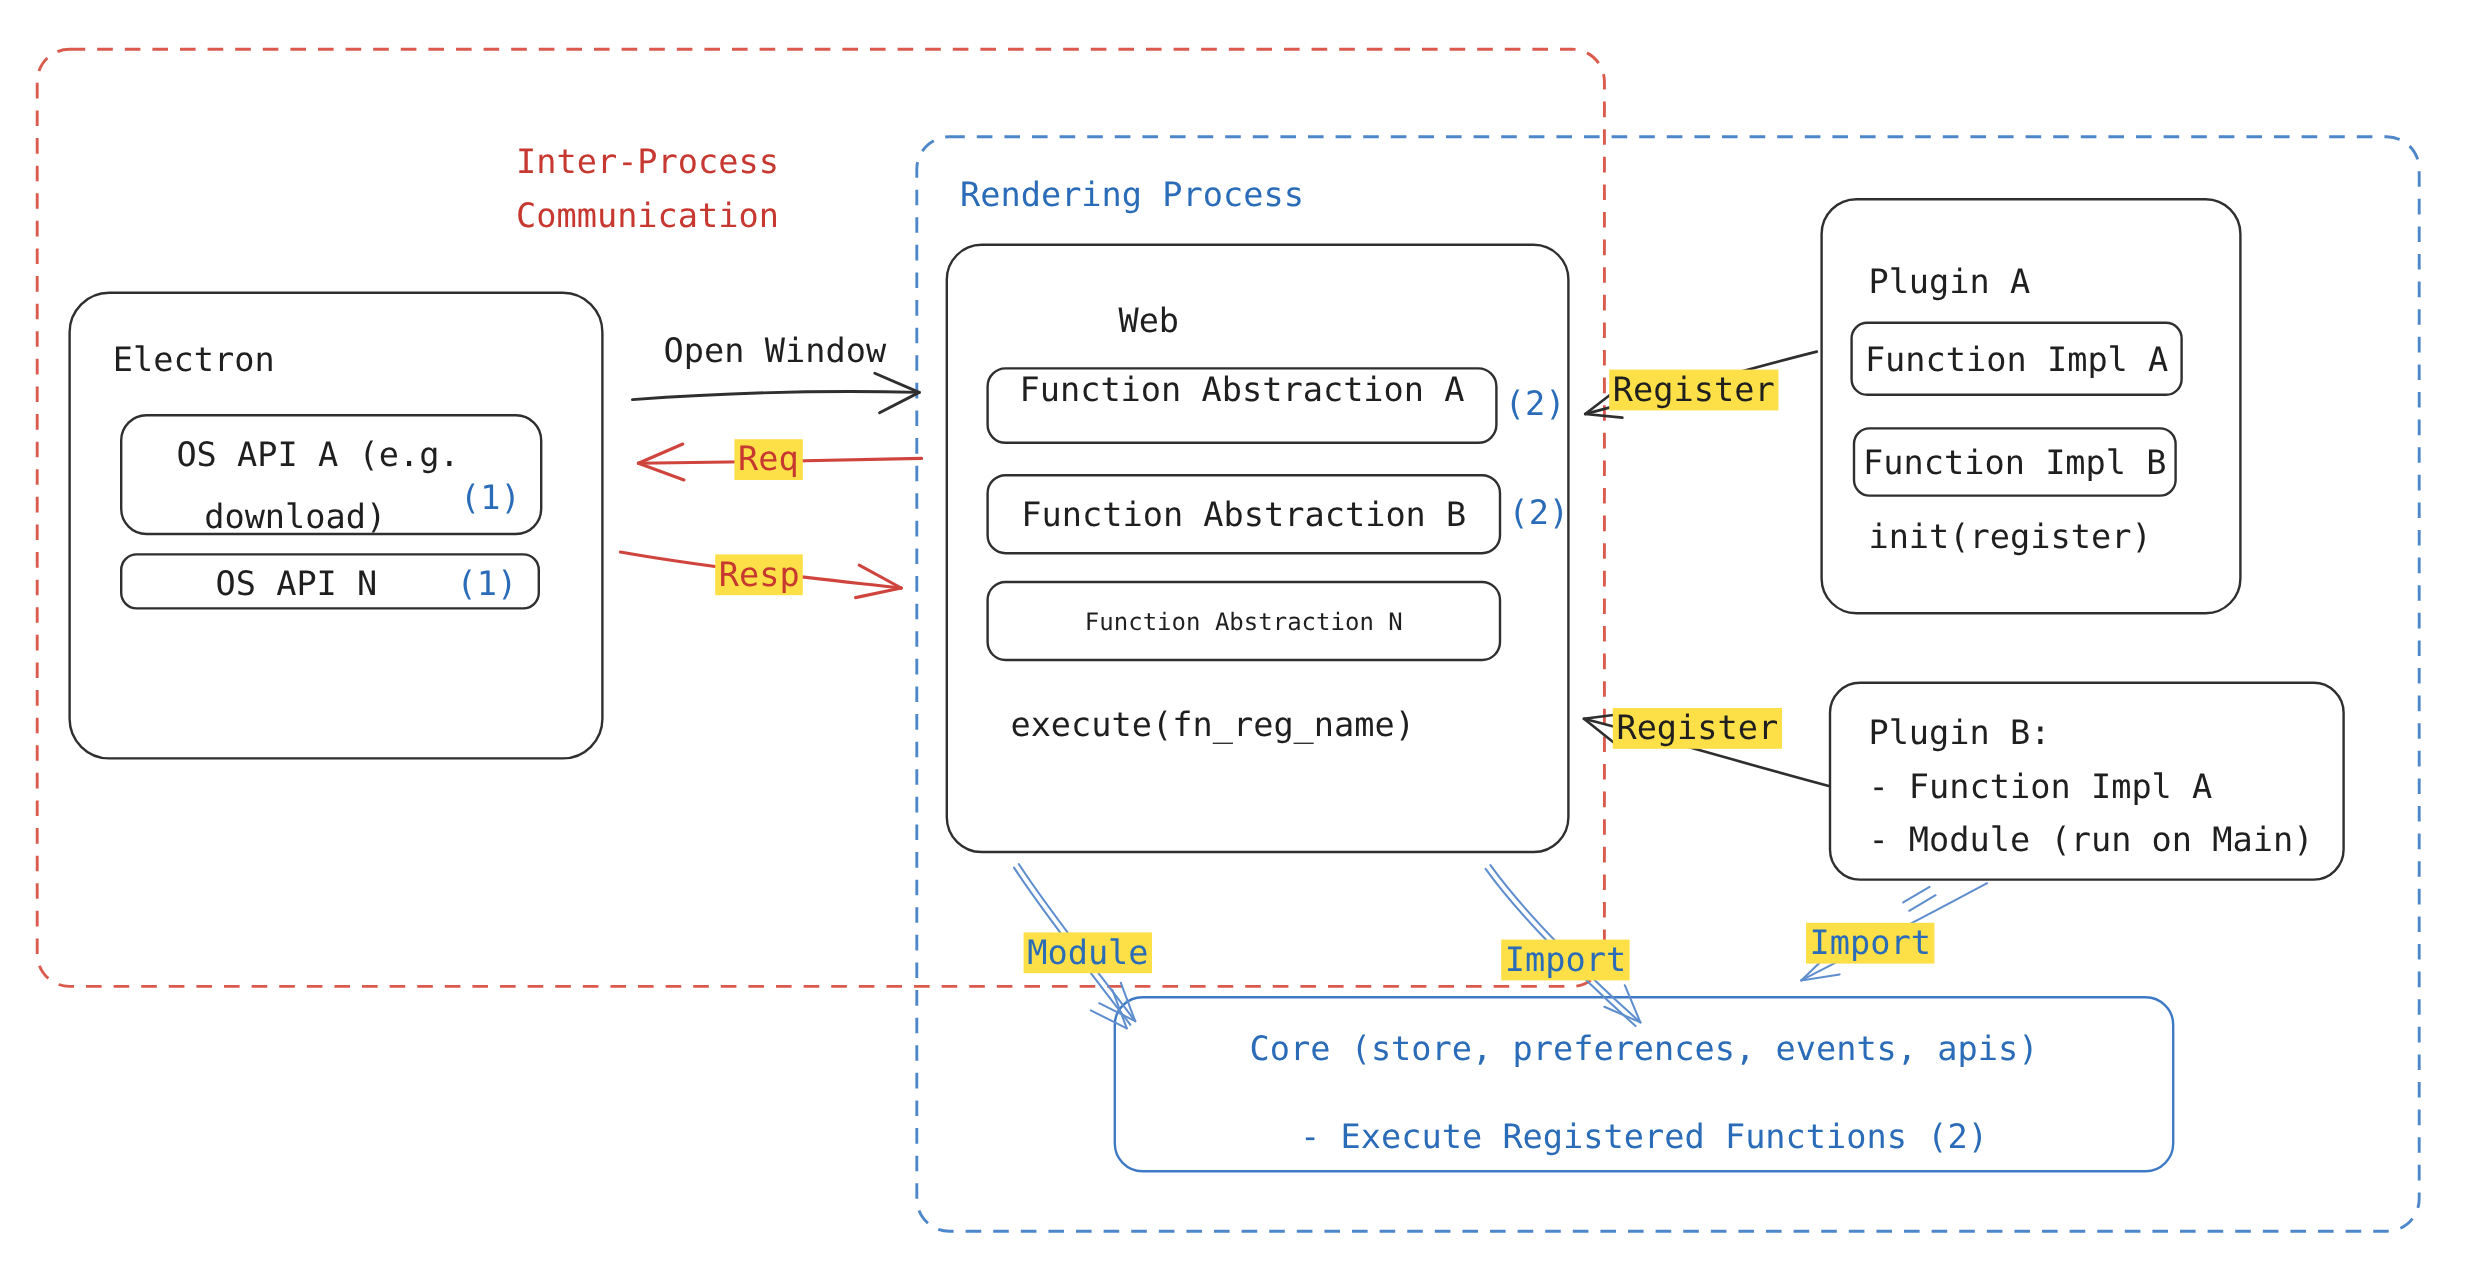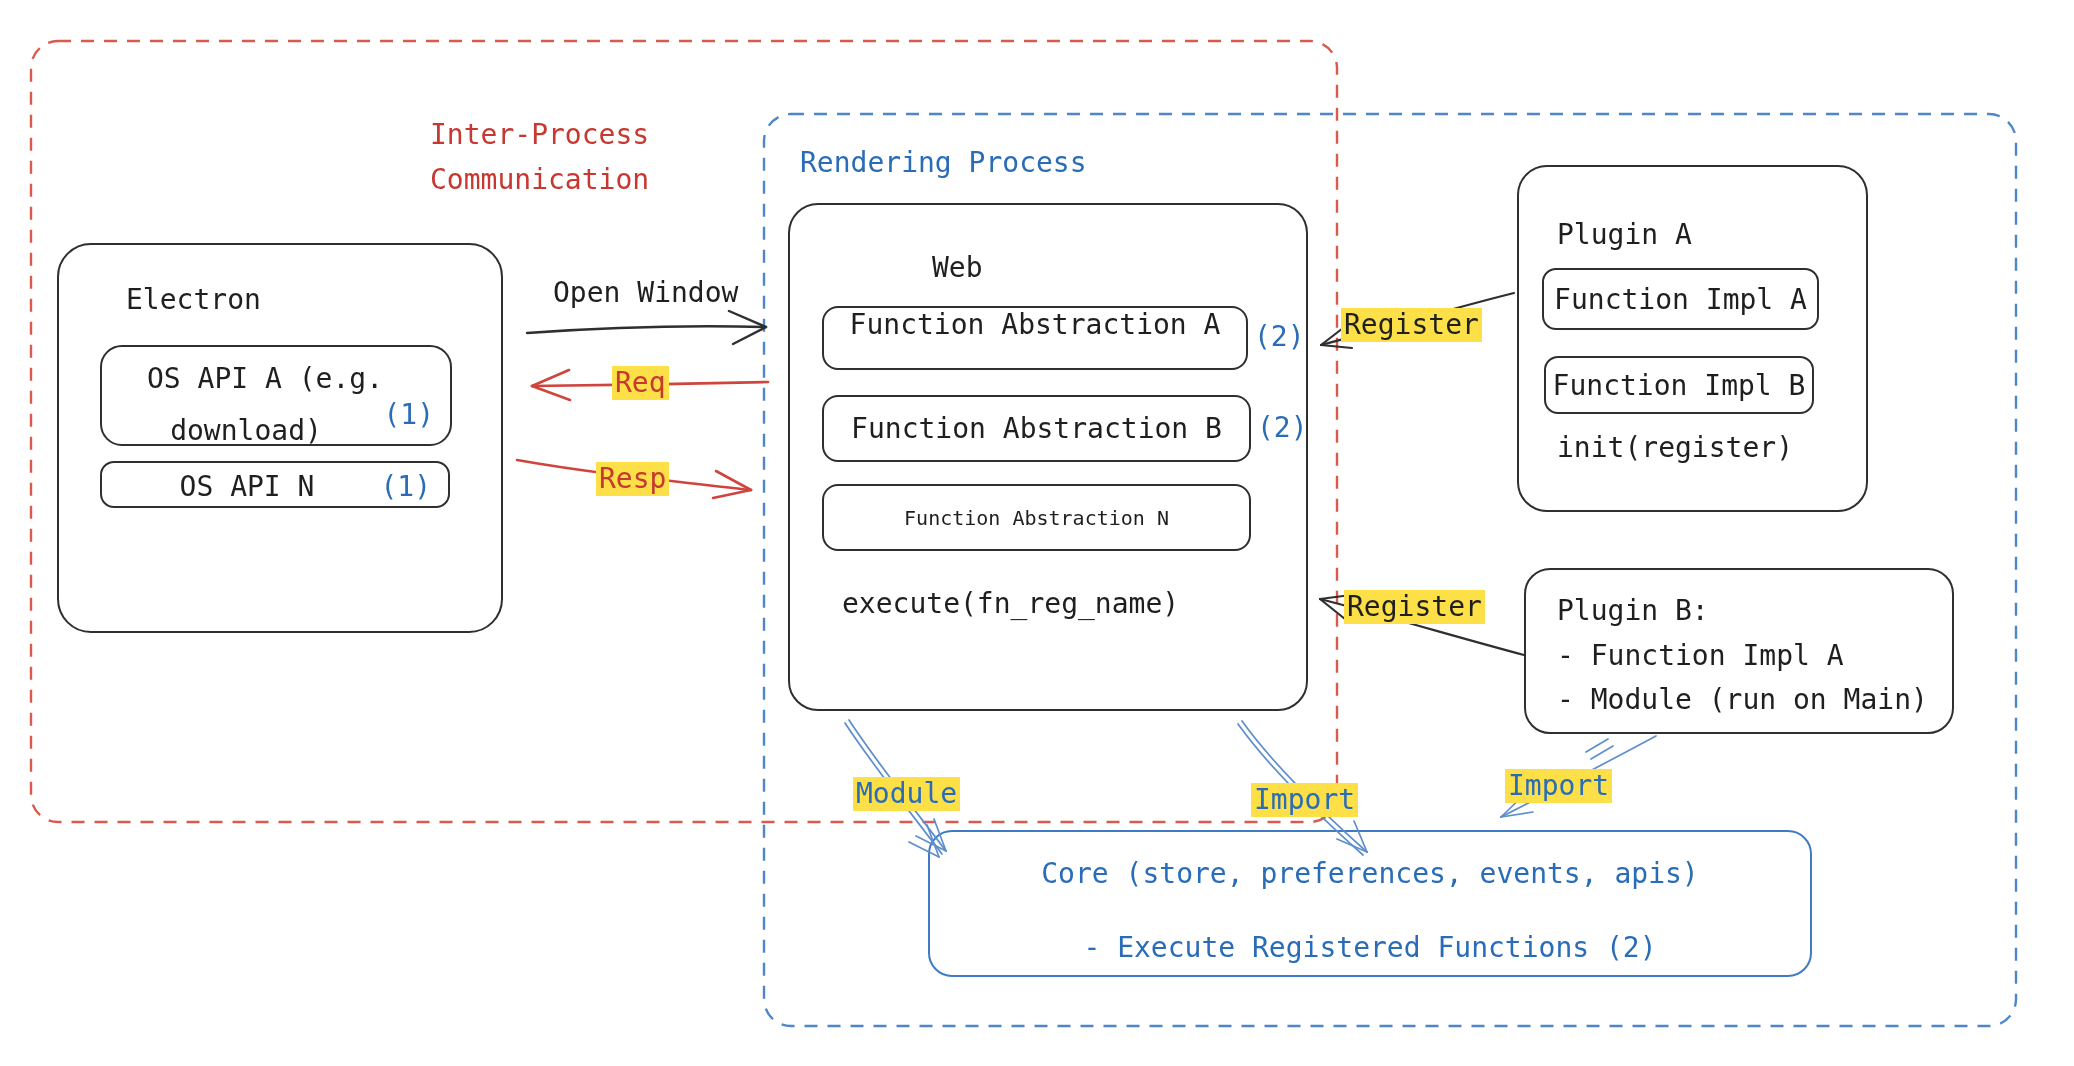--- a/index.html
+++ b/index.html
@@ -45,21 +45,21 @@
     white-space:pre;
   }
   svg{position:absolute;left:0;top:0;}
 </style>
 </head>
 <body>
 
 <div id="canvas">
 
   <div class="node" style="left:57px;top:243px;width:446px;height:390px;border-radius:34px;">
-    <div class="txt" style="left:35px;top:38px;margin-left:32px;">Electron</div>
+    <div class="txt" style="left:35px;top:38px;">Electron</div>
 
     <div class="node" style="left:41px;top:100px;width:352px;height:101px;border-radius:22px;border-width:2.2px;">
       <div class="txt center" style="left:0;top:15px;width:100%;padding-right:22px;box-sizing:border-box;">OS API A (e.g.</div>
       <div class="txt center" style="left:0;top:67px;width:100%;padding-right:60px;box-sizing:border-box;">download)</div>
       <div class="badge" style="right:16px;top:51px;">(1)</div>
     </div>
 
     <div class="node" style="left:41px;top:216px;width:350px;height:47px;border-radius:14px;border-width:2.2px;">
       <div class="txt center" style="left:0;top:7px;width:100%;padding-right:56px;box-sizing:border-box;">OS API N</div>
       <div class="badge" style="right:17px;top:7px;">(1)</div>

